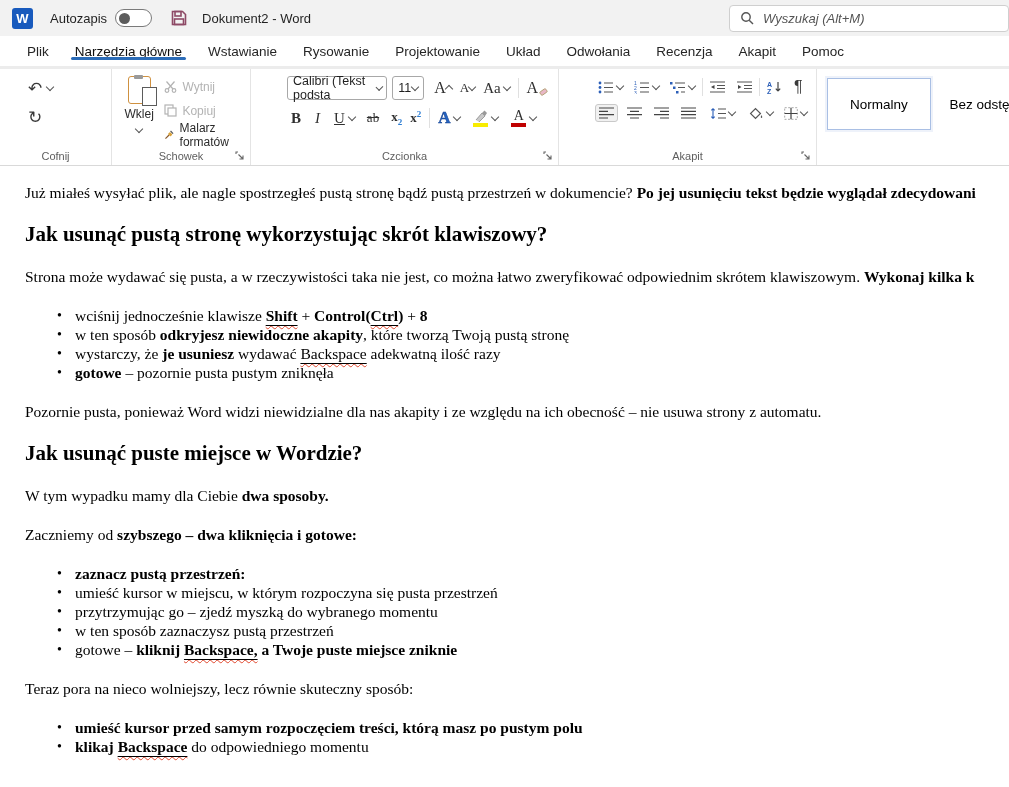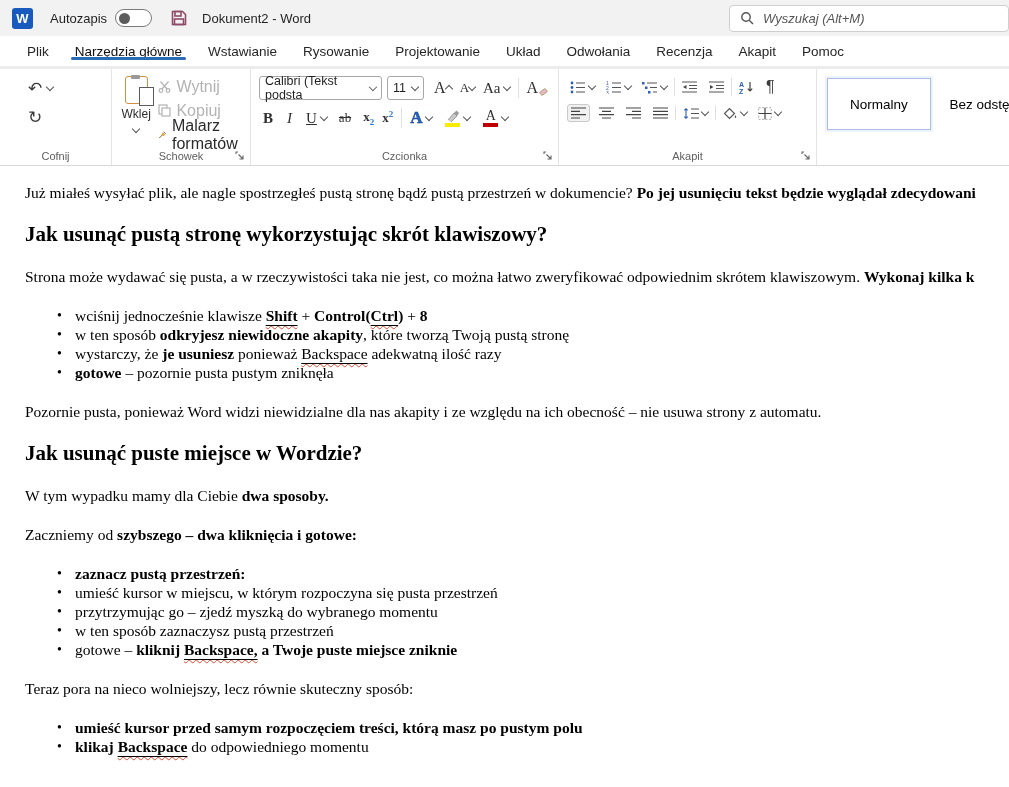--- a/index.html
+++ b/index.html
@@ -56,28 +56,28 @@
   
   .g-clip { width:139px; }
   .paste-col { width:52px; display:flex; flex-direction:column; align-items:center; }
   .clipboard-ic { width:23px; height:28px; border:1.6px solid #cf9140; border-radius:3px; position:relative; }
   .clipboard-ic .clip { width:9px; height:4px; background:#9a9a9a; position:absolute; top:-2px; left:5px; border-radius:1px; }
   .clipboard-ic .page { width:15px; height:19px; background:#fff; border:1.4px solid #5b5b5b;
     position:absolute; right:-7px; bottom:-3px; }
   .paste-col .lbl { font-size:12px; color:#2b2b2b; margin-top:3px; }
   .paste-col .chev { margin-top:5px; }
   .clip-cmds { display:flex; flex-direction:column; gap:3px; margin-left:6px; }
-  .cmd { display:flex; align-items:center; gap:5px; font-size:16px; height:21px; }
+  .cmd { display:flex; align-items:center; gap:5px; font-size:12px; height:21px; }
   .cmd.disabled { color:#b3b3b3; }
   .cmd.enabled { color:#2b2b2b; }
 
   
   .g-font { width:308px; }
   .g-font .gbody { flex-direction:column; gap:6px; }
-  .frow { display:flex; align-items:center; }
+  .frow { display:flex; align-items:center;margin-left:28px; }
   .combo { border:1px solid #a8a8a8; border-radius:3px; height:24px; display:flex;
     align-items:center; font-size:12.5px; color:#1f1f1f; padding:0 5px; background:#fff; }
   .combo .chev { margin-left:auto; }
   .combo.fname { width:136px; }
   .combo.fsize { width:40px; margin-left:5px; }
   .glyph { font-family:"Liberation Serif", serif; font-size:15px; color:#2f2f2f; }
   .fx2 sub,.fx2 sup { color:#2b7cd3; font-size:9px; }
   .colorbar { display:flex; flex-direction:column; align-items:center; line-height:1; }
   .colorbar .bar { width:15px; height:4px; margin-top:1px; }
 
@@ -416,21 +416,21 @@
   </div>
 </div>
 
 <div class="doc">
     <p><span>Już miałeś wysyłać plik, ale nagle spostrzegłeś pustą stronę bądź pustą przestrzeń w dokumencie? </span><span class="b">Po jej usunięciu tekst będzie wyglądał zdecydowani</span></p>
     <h2><span>Jak usunąć pustą stronę wykorzystując skrót klawiszowy?</span></h2>
     <p><span>Strona może wydawać się pusta, a w rzeczywistości taka nie jest, co można łatwo zweryfikować odpowiednim skrótem klawiszowym. </span><span class="b">Wykonaj kilka k</span></p>
     <ul>
       <li><span>wciśnij jednocześnie klawisze </span><span class="sq"><span class="b u">Shift</span></span><span> + </span><span class="b">Control(</span><span class="sq"><span class="b u">Ctrl</span></span><span class="b">)</span><span> + </span><span class="b">8</span></li>
       <li><span>w ten sposób </span><span class="b">odkryjesz niewidoczne akapity</span><span>, które tworzą Twoją pustą stronę</span></li>
-      <li><span>wystarczy, że </span><span class="b">je usuniesz</span><span> ponieważ </span><span class="sq"><span class="u">Backspace</span></span><span> adekwatną ilość razy</span></li>
+      <li><span>wystarczy, że </span><span class="b">je usuniesz</span><span> wydawać </span><span class="sq"><span class="u">Backspace</span></span><span> adekwatną ilość razy</span></li>
       <li><span class="b">gotowe</span><span> – pozornie pusta pustym zniknęła</span></li>
     </ul>
     <p><span>Pozornie pusta, ponieważ Word widzi niewidzialne dla nas akapity i ze względu na ich obecność – nie usuwa strony z automatu.</span></p>
     <h2><span>Jak usunąć puste miejsce w Wordzie?</span></h2>
     <p><span>W tym wypadku mamy dla Ciebie </span><span class="b">dwa sposoby.</span></p>
     <p><span>Zaczniemy od </span><span class="b">szybszego – dwa kliknięcia i gotowe:</span></p>
     <ul>
       <li><span class="b">zaznacz pustą przestrzeń:</span></li>
       <li><span>umieść kursor w miejscu, w którym rozpoczyna się pusta przestrzeń</span></li>
       <li><span>przytrzymując go – zjedź myszką do wybranego momentu</span></li>

